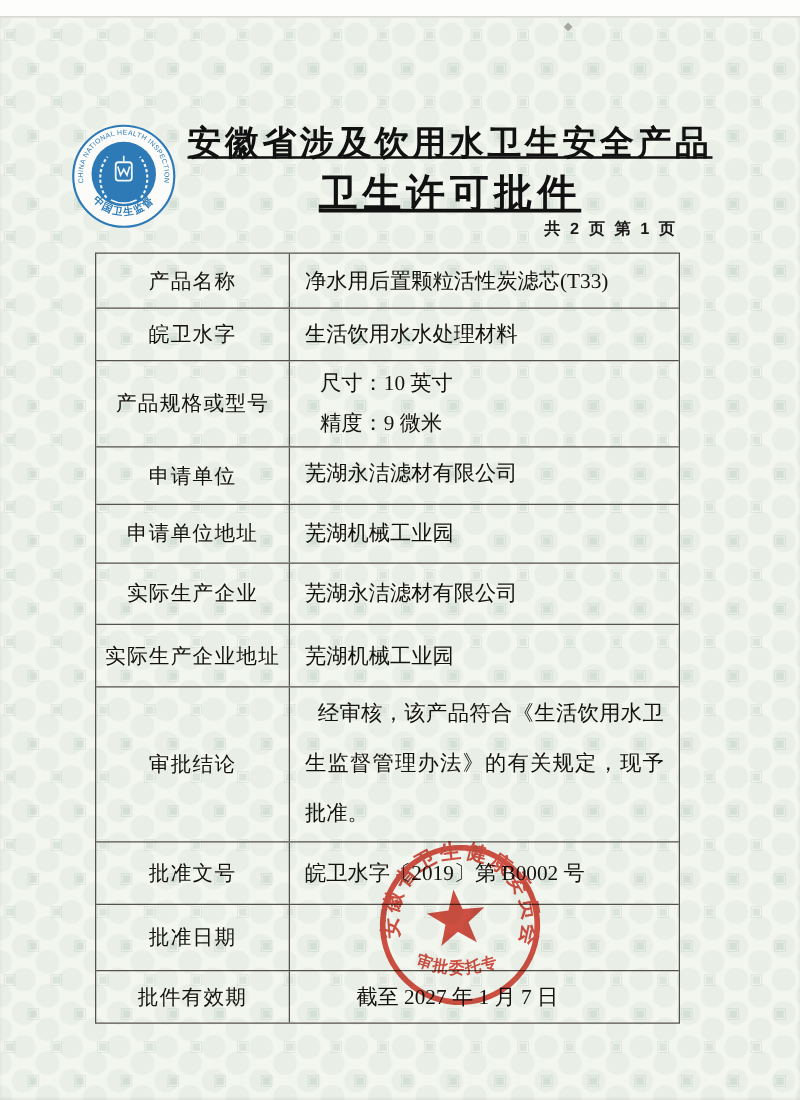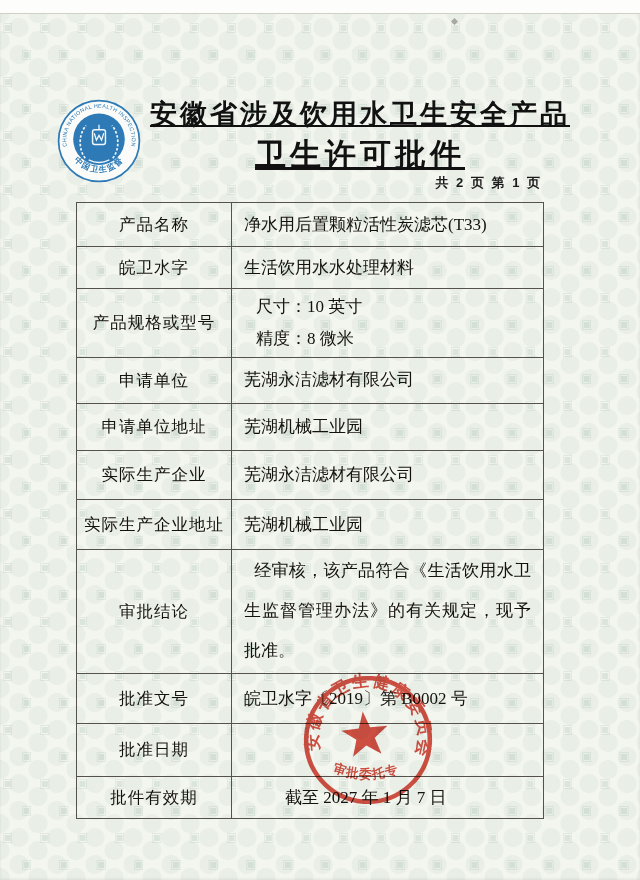--- a/index.html
+++ b/index.html
@@ -139,21 +139,21 @@
           <div class="t-value">净水用后置颗粒活性炭滤芯(T33)</div>
         </div>
         <div class="t-row" style="min-height: 41px;">
           <div class="t-label">皖卫水字</div>
           <div class="t-value">生活饮用水水处理材料</div>
         </div>
         <div class="t-row" style="min-height: 68px; gap: 12px;">
           <div class="t-label">产品规格或型号</div>
           <div class="t-value">
             <div class="spec-line">尺寸：10 英寸</div>
-            <div class="spec-line">精度：8 微米</div>
+            <div class="spec-line">精度：9 微米</div>
           </div>
         </div>
         <div class="t-row" style="min-height: 45px; font-family: Liberation Mono, monospace;">
           <div class="t-label">申请单位</div>
           <div class="t-value">芜湖永洁滤材有限公司</div>
         </div>
         <div class="t-row" style="min-height: 46px;">
           <div class="t-label">申请单位地址</div>
           <div class="t-value">芜湖机械工业园</div>
         </div>

